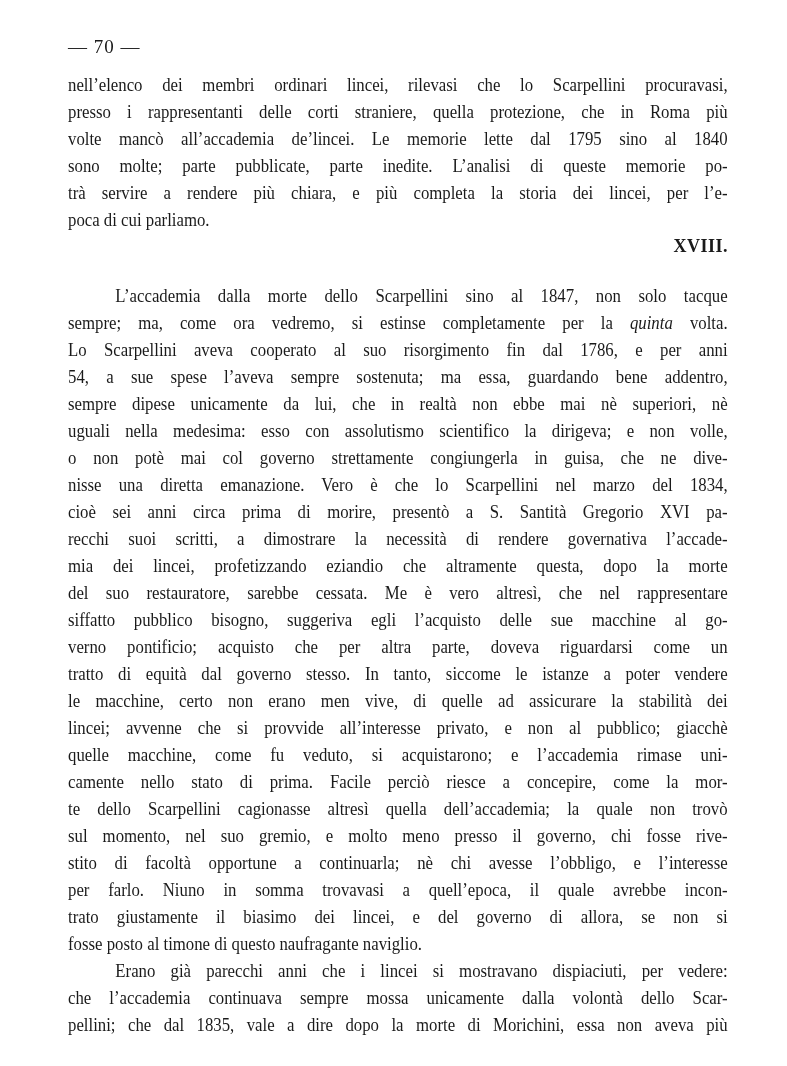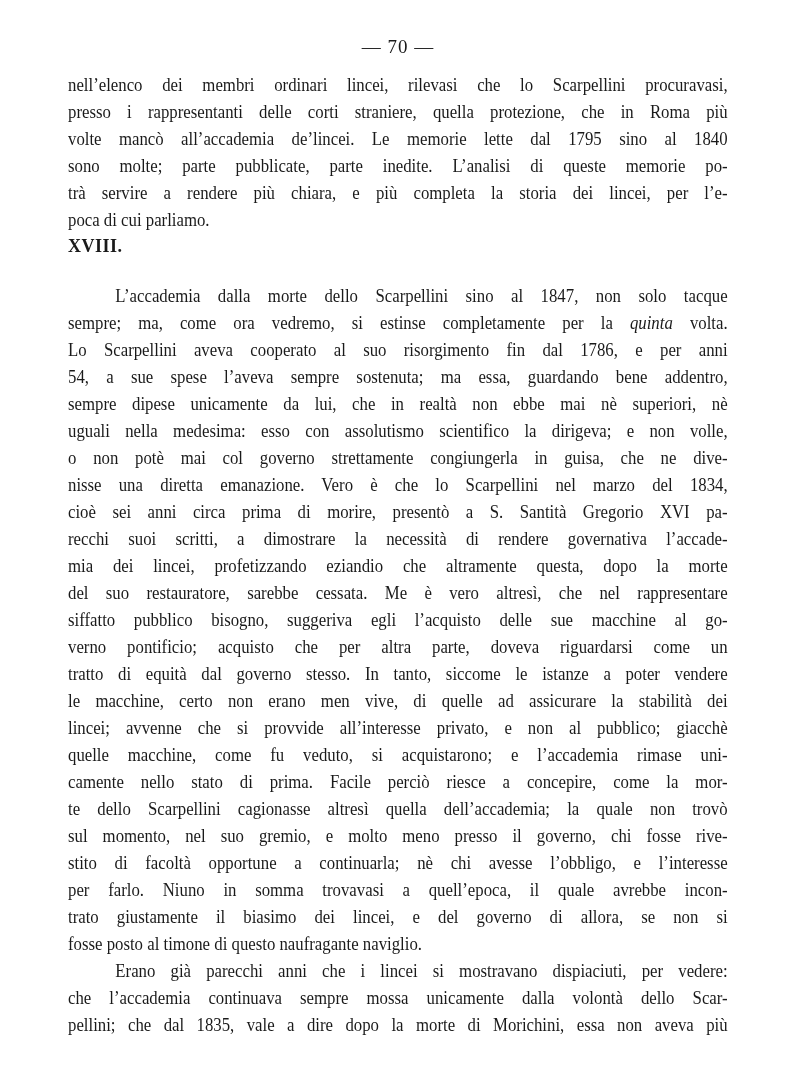--- a/index.html
+++ b/index.html
@@ -15,21 +15,20 @@
       color: #1a1a1a;
       font-family: "Liberation Serif", "DejaVu Serif", serif;
     }
     .page {
       position: absolute;
       left: 68px;
       top: 36px;
       width: 660px;
     }
     .page-number {
-      text-align: center;
       font-size: 19px;
       line-height: 22px;
       height: 22px;
       margin-bottom: 13px;
       letter-spacing: 1px;
     }
     .line {
       display: block;
       height: 27px;
       line-height: 27px;
@@ -42,21 +41,21 @@
       width: 767px; 
     }
     .line.last {
       text-align-last: left;
     }
     .line.indent {
       padding-left: 55px;
       box-sizing: border-box;
     }
     .section-heading {
-      text-align: left;
+      text-align: right;
       font-weight: bold;
       font-size: 18px;
       height: 27px;
       line-height: 27px;
       margin-bottom: 22px;
       letter-spacing: 0.5px;
     }
     em { font-style: italic; }
   </style>
 </head>

